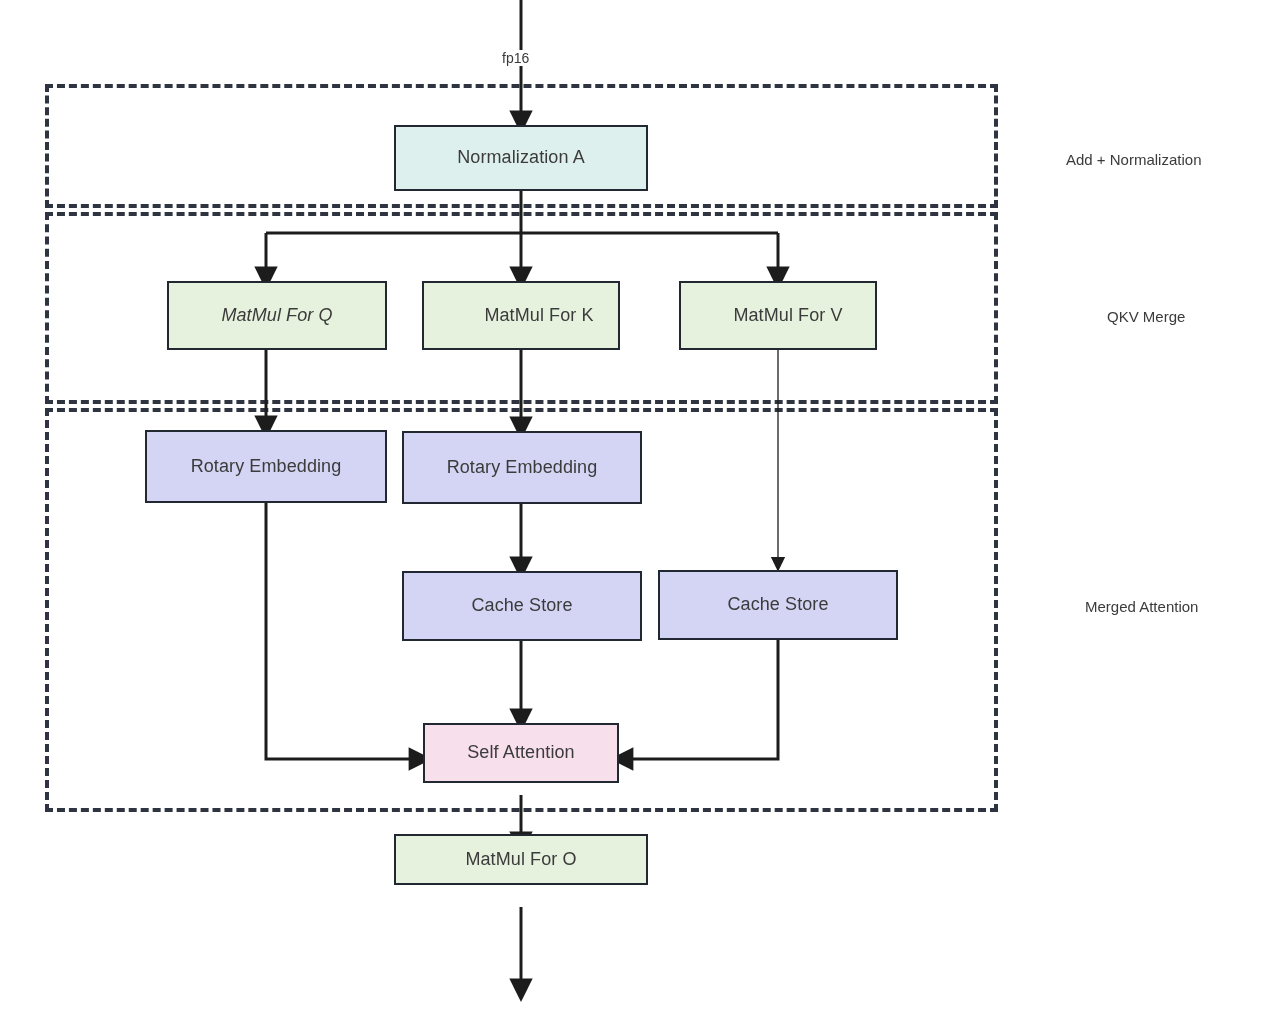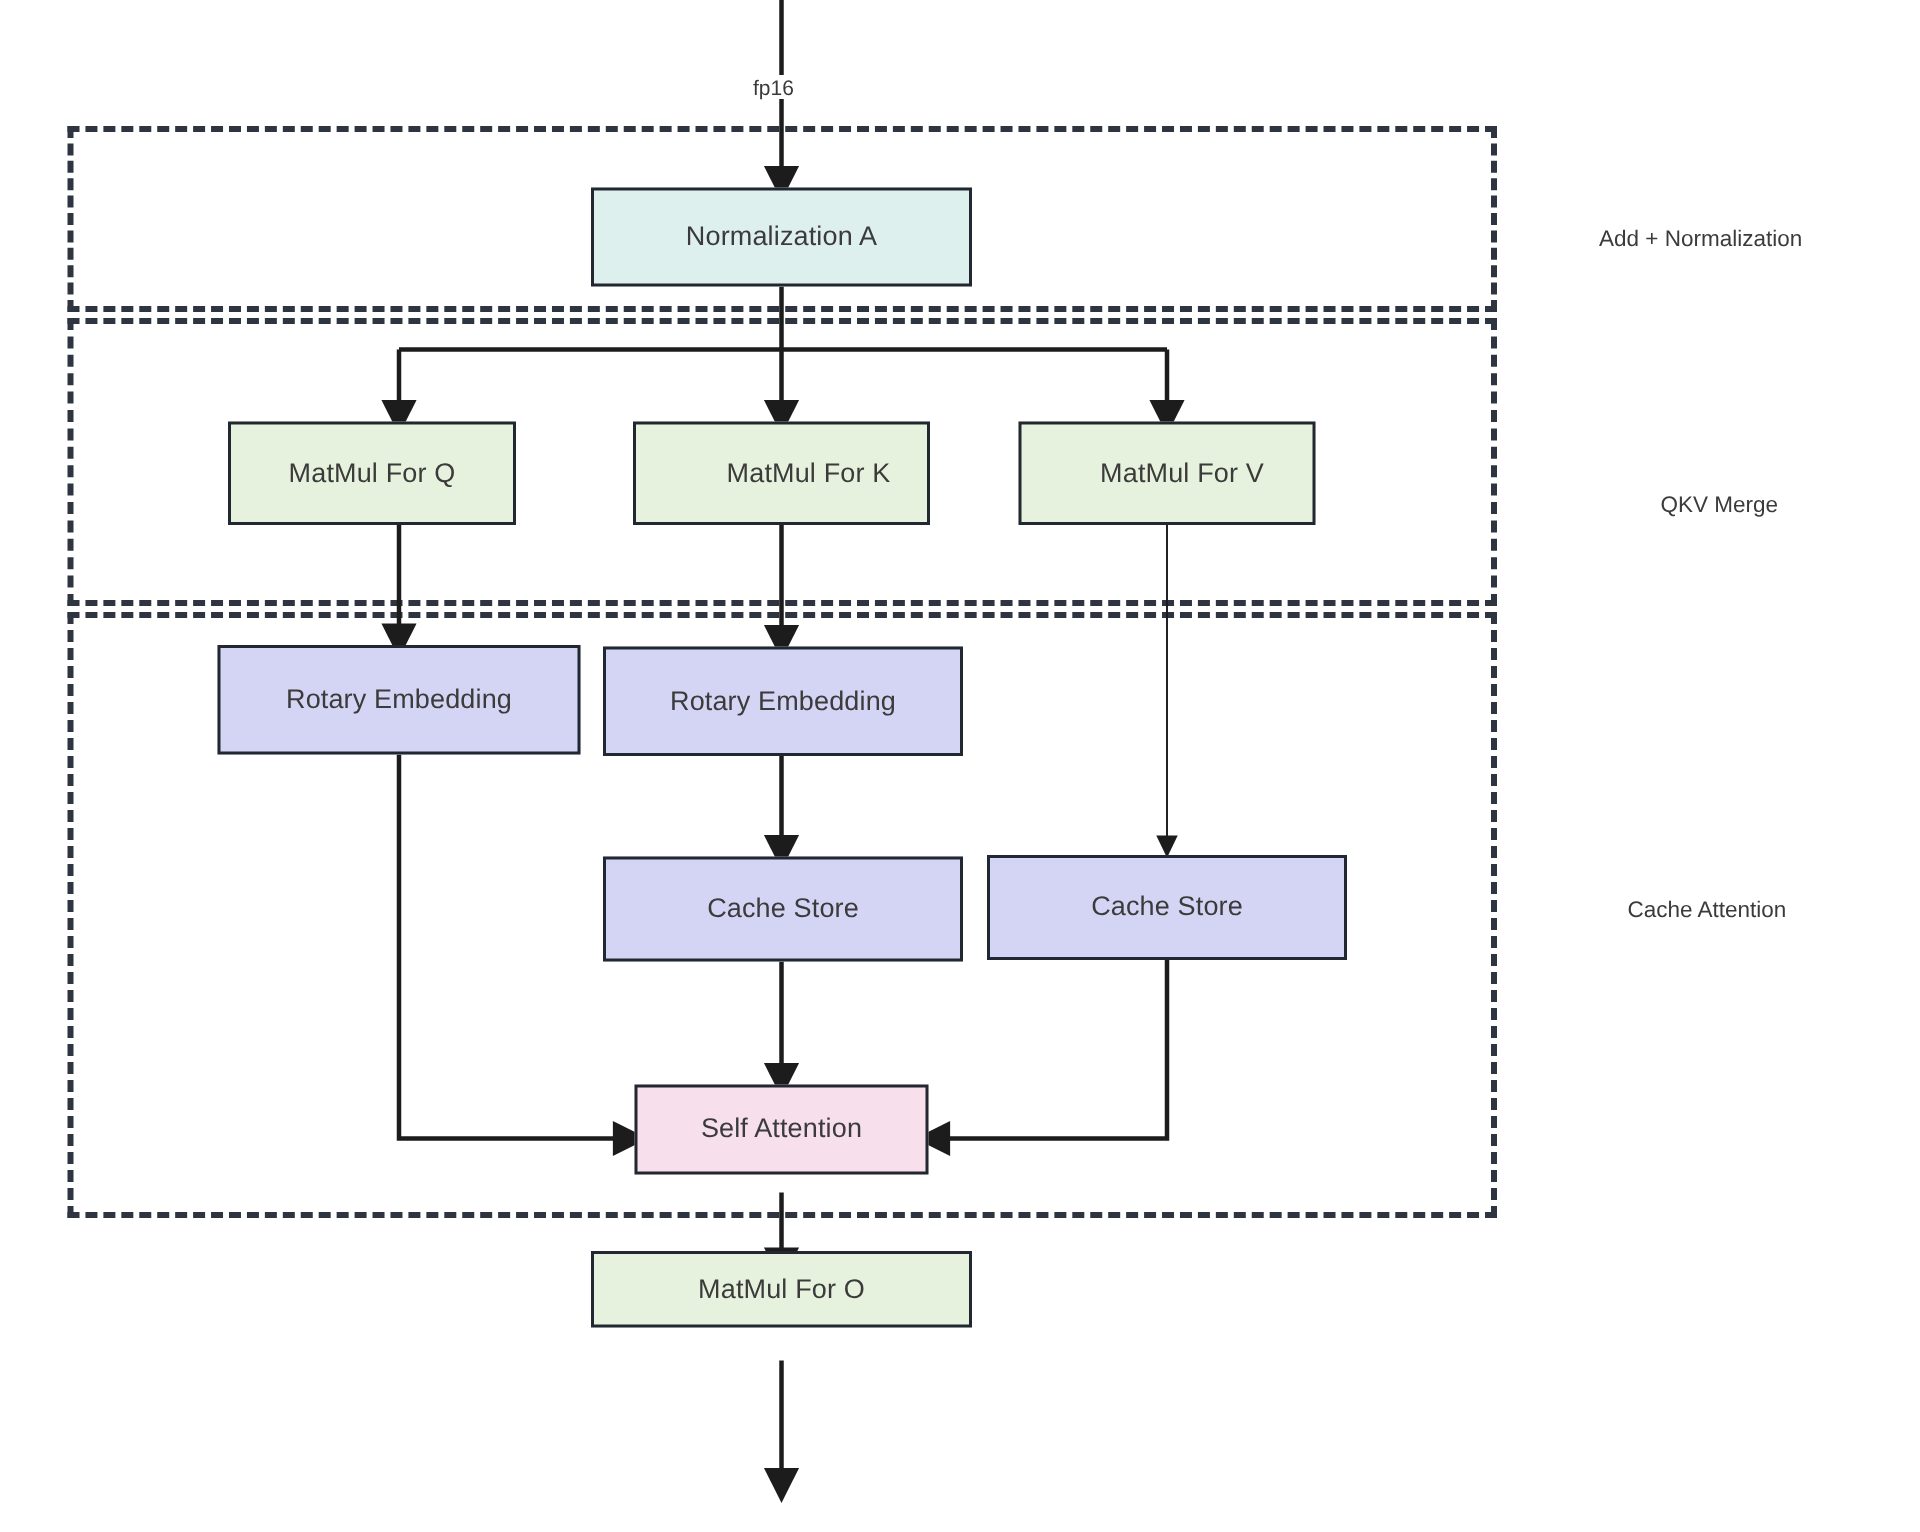--- a/index.html
+++ b/index.html
@@ -116,33 +116,33 @@
       <path d="M521,907 L521,990" marker-end="url(#ah)"></path>
     </g>
     <g stroke="#1c1c1c" fill="none" stroke-width="1.3">
 
       <path d="M778,350 L778,564" marker-end="url(#ah-thin)"></path>
     </g>
   </svg>
 
   <div class="node norm" style="left:394px; top:125px; width:254px; height:66px;">Normalization A</div>
 
-  <div class="node mm" style="left:152px; top:281px; width:192px; height:69px;">MatMul For Q</div>
+  <div class="node mm" style="left:167px; top:281px; width:220px; height:69px;font-style:italic;">MatMul For Q</div>
   <div class="node mm" style="left:422px; top:281px; width:198px; height:69px;padding-left:36px;">MatMul For K</div>
   <div class="node mm" style="left:679px; top:281px; width:198px; height:69px;padding-left:20px;">MatMul For V</div>
 
   <div class="node rope" style="left:145px; top:430px; width:242px; height:73px;">Rotary Embedding</div>
   <div class="node rope" style="left:402px; top:431px; width:240px; height:73px;">Rotary Embedding</div>
 
   <div class="node rope" style="left:402px; top:571px; width:240px; height:70px;">Cache Store</div>
   <div class="node rope" style="left:658px; top:570px; width:240px; height:70px;">Cache Store</div>
 
   <div class="node attn" style="left:423px; top:723px; width:196px; height:60px;">Self Attention</div>
 
   <div class="node mm" style="left:394px; top:834px; width:254px; height:51px;">MatMul For O</div>
 
   <div class="edge-label" style="left:500px; top:50px;">fp16</div>
 
   <div class="side-label" style="left:1066px; top:151px;">Add + Normalization</div>
-  <div class="side-label" style="left:1107px; top:308px;margin-top:20px;">QKV Merge</div>
-  <div class="side-label" style="left:1085px; top:598px;">Cache Attention</div>
+  <div class="side-label" style="left:1107px; top:308px;">QKV Merge</div>
+  <div class="side-label" style="left:1085px; top:598px;">Merged Attention</div>
 
 </div>
 
 </body></html>

